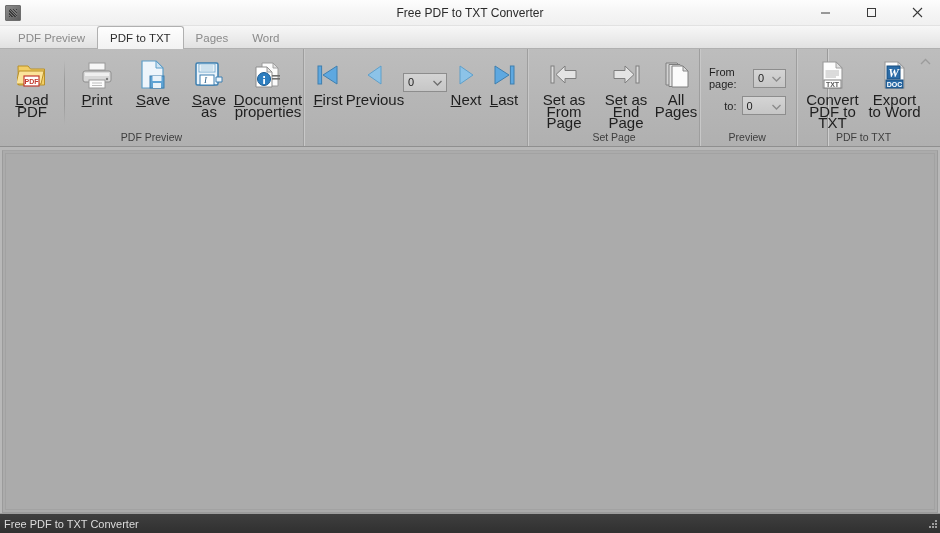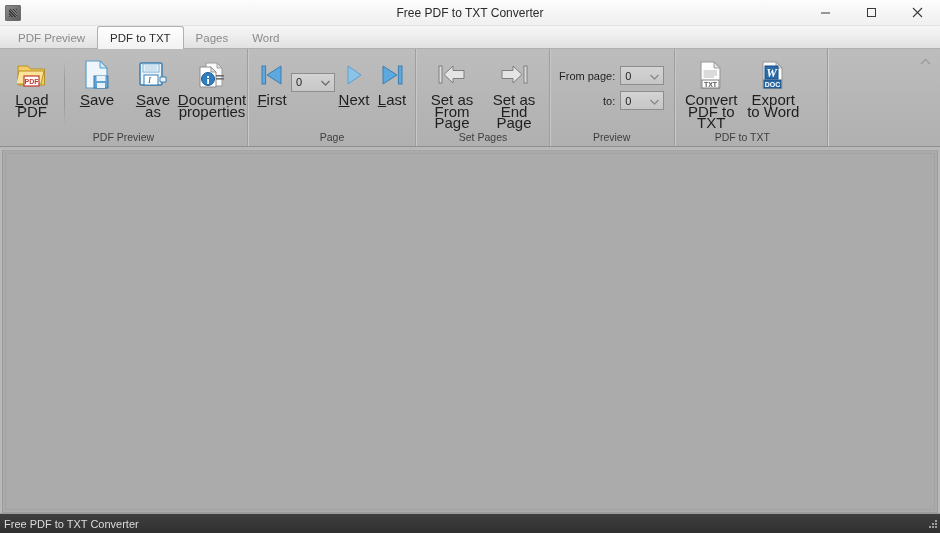--- a/index.html
+++ b/index.html
@@ -264,20 +264,34 @@
                   <rect x="7" y="15" width="15" height="10" fill="#fff" stroke="#c23b2f" stroke-width="1.2"></rect>
                   <text x="14.5" y="23" font-size="7" font-family="Liberation Sans, sans-serif" font-weight="bold" fill="#c23b2f" text-anchor="middle">PDF</text>
                 </svg>
               </span>
               <span class="lbl"><u>L</u>oad<br>PDF</span>
             </div>
 
 
             <div class="vsep"></div>
 
+            <div class="cmd">
+              <span class="glyph">
+                <svg width="30" height="28" viewBox="0 0 30 28">
+                  <rect x="7" y="2" width="16" height="7" fill="#f7f7f7" stroke="#9a9a9a" stroke-width="1"></rect>
+                  <path d="M3 10 h24 a2 2 0 0 1 2 2 v7 a2 2 0 0 1 -2 2 h-24 a2 2 0 0 1 -2 -2 v-7 a2 2 0 0 1 2 -2z" fill="#d8d8d8" stroke="#8d8d8d" stroke-width="1"></path>
+                  <rect x="3" y="12" width="24" height="3" fill="#efefef"></rect>
+                  <circle cx="25" cy="18" r="1.2" fill="#7a7a7a"></circle>
+                  <rect x="7" y="19" width="16" height="8" fill="#fcfcfc" stroke="#9a9a9a" stroke-width="1"></rect>
+                  <line x1="10" y1="22" x2="20" y2="22" stroke="#bdbdbd" stroke-width="1"></line>
+                  <line x1="10" y1="24.5" x2="20" y2="24.5" stroke="#bdbdbd" stroke-width="1"></line>
+                </svg>
+              </span>
+              <span class="lbl"><u>P</u>rint</span>
+            </div>
 
             <div class="cmd">
               <span class="glyph">
                 <svg width="28" height="30" viewBox="0 0 28 30">
                   <path d="M3 1 h14 l7 7 v20 h-21z" fill="#eef5fb" stroke="#5d9ec9" stroke-width="1.2"></path>
                   <path d="M17 1 v7 h7z" fill="#cfe3f2" stroke="#5d9ec9" stroke-width="1"></path>
                   <rect x="11" y="16" width="14" height="12" fill="#5fa3d4" stroke="#3f7fae" stroke-width="1"></rect>
                   <rect x="13.5" y="16" width="9" height="5" fill="#e9f2f9"></rect>
                   <rect x="14" y="23" width="8" height="5" fill="#e9f2f9"></rect>
                 </svg>
@@ -328,20 +342,28 @@
             <div class="cmd narrow">
               <span class="glyph">
                 <svg width="26" height="26" viewBox="0 0 26 26">
                   <rect x="3" y="4" width="3.6" height="18" fill="#5ea8e0" stroke="#3f7fae" stroke-width="1"></rect>
                   <path d="M22 4 L8 13 L22 22z" fill="#5ea8e0" stroke="#3f7fae" stroke-width="1" stroke-linejoin="round"></path>
                 </svg>
               </span>
               <span class="lbl"><u>F</u>irst</span>
             </div>
 
+            <div class="cmd">
+              <span class="glyph">
+                <svg width="26" height="26" viewBox="0 0 26 26">
+                  <path d="M19 4 L6 13 L19 22z" fill="#8cc3e8" stroke="#5f9fc9" stroke-width="1" stroke-linejoin="round"></path>
+                </svg>
+              </span>
+              <span class="lbl">P<u>r</u>evious</span>
+            </div>
 
             <div class="page-combo-holder">
               <div class="combo">
                 <span>0</span>
                 <span class="arrow">
                   <svg width="9" height="6" viewBox="0 0 9 6">
                       <path d="M0.5 1 L4.5 5 L8.5 1" fill="none" stroke="#6e6e6e" stroke-width="1.3"></path>
                     </svg>
                 </span>
               </div>
@@ -360,21 +382,20 @@
               <span class="glyph">
                 <svg width="26" height="26" viewBox="0 0 26 26">
                   <path d="M4 4 L18 13 L4 22z" fill="#5ea8e0" stroke="#3f7fae" stroke-width="1" stroke-linejoin="round"></path>
                   <rect x="19.4" y="4" width="3.6" height="18" fill="#5ea8e0" stroke="#3f7fae" stroke-width="1"></rect>
                 </svg>
               </span>
               <span class="lbl"><u>L</u>ast</span>
             </div>
 
           </div>
-          <div class="group-label">Page</div>
         </div>
 
         <div class="group">
           <div class="group-items">
 
             <div class="cmd wide">
               <span class="glyph">
                 <svg width="30" height="26" viewBox="0 0 30 26">
                   <rect x="2" y="4" width="3" height="17" fill="#dcdcdc" stroke="#7e7e7e" stroke-width="1"></rect>
                   <path d="M16 4 L7 12.5 L16 21 L16 16.5 L27 16.5 L27 8.5 L16 8.5z" fill="#e4e4e4" stroke="#7e7e7e" stroke-width="1" stroke-linejoin="round"></path>
@@ -386,23 +407,34 @@
             <div class="cmd wide">
               <span class="glyph">
                 <svg width="30" height="26" viewBox="0 0 30 26">
                   <path d="M14 4 L23 12.5 L14 21 L14 16.5 L3 16.5 L3 8.5 L14 8.5z" fill="#e4e4e4" stroke="#7e7e7e" stroke-width="1" stroke-linejoin="round"></path>
                   <rect x="25" y="4" width="3" height="17" fill="#dcdcdc" stroke="#7e7e7e" stroke-width="1"></rect>
                 </svg>
               </span>
               <span class="lbl">Set as<br>End Page</span>
             </div>
 
+            <div class="cmd narrow">
+              <span class="glyph">
+                <svg width="28" height="28" viewBox="0 0 28 28">
+                  <path d="M4 2 h11 l5 5 v17 h-16z" fill="#d2d2d2" stroke="#7e7e7e" stroke-width="1"></path>
+                  <path d="M7 3.5 h11 l5 5 v17 h-16z" fill="#e6e6e6" stroke="#7e7e7e" stroke-width="1"></path>
+                  <path d="M10 5 h11 l5 5 v16 h-16z" fill="#fbfbfb" stroke="#7e7e7e" stroke-width="1"></path>
+                  <path d="M21 5 v5 h5z" fill="#dddddd" stroke="#7e7e7e" stroke-width="0.9"></path>
+                </svg>
+              </span>
+              <span class="lbl">All<br>Pages</span>
+            </div>
 
           </div>
-          <div class="group-label">Set Pages</div>
+          <div class="group-label">Set Page</div>
         </div>
 
         <div class="group" style="padding-left:8px;padding-right:10px;">
           <div class="group-items">
             <div class="settings-rows">
               <div class="srow">
                 <span class="slabel">From page:</span>
                 <div class="combo">
                   <span>0</span>
                   <span class="arrow">

